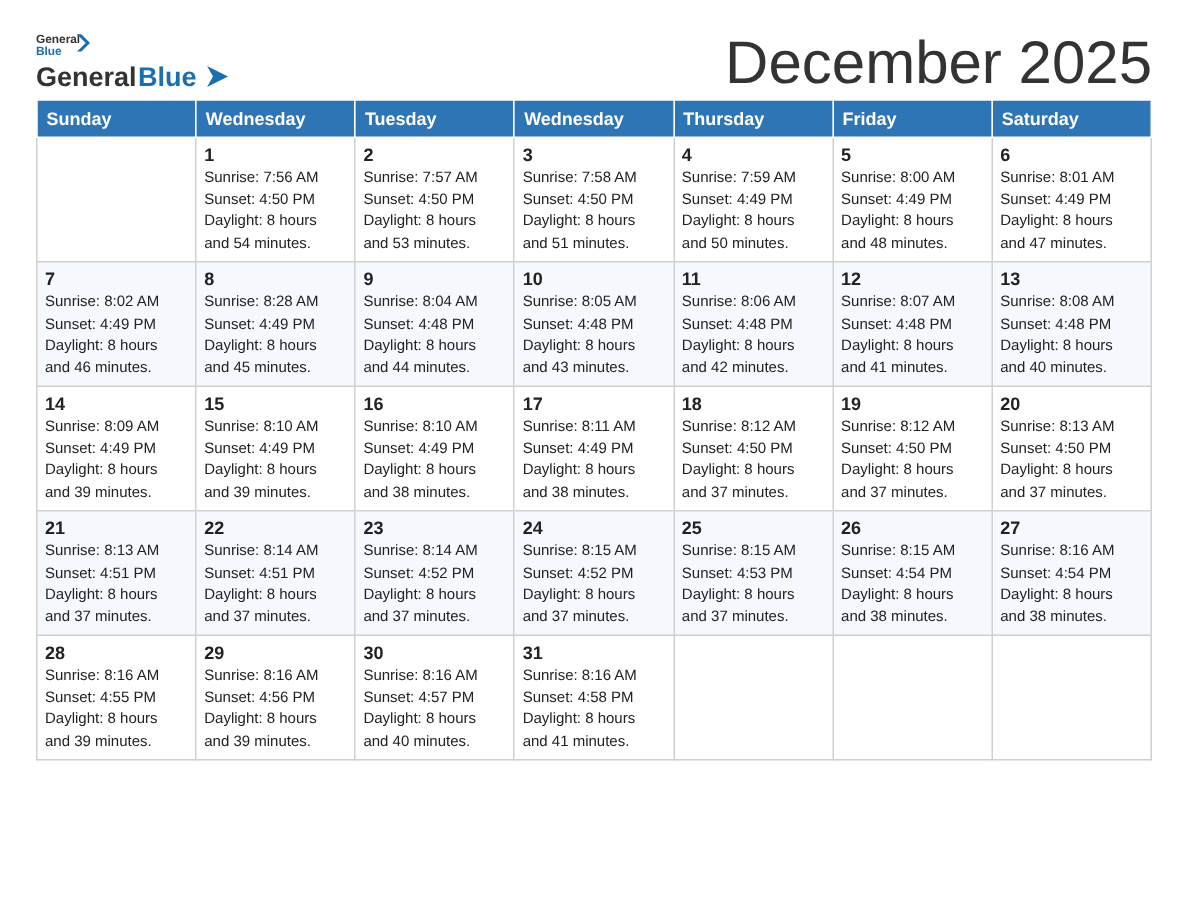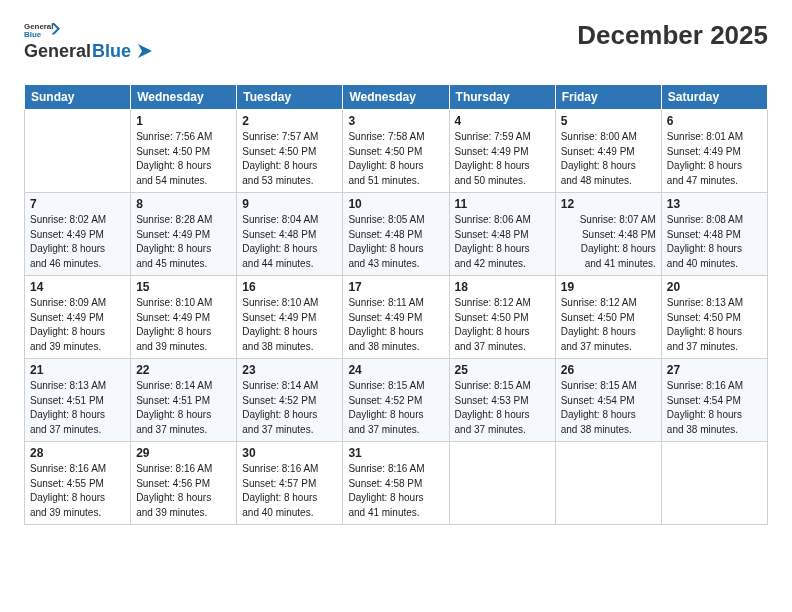--- a/index.html
+++ b/index.html
@@ -13,37 +13,37 @@
     .page {
       width: 792px;
       height: 612px;
       padding: 20px 24px 16px 24px;
       background: #fff;
     }
     .header {
       display: flex;
       justify-content: space-between;
       align-items: flex-start;
-      margin-bottom: 22px;
+      margin-bottom: 1px;
     }
     .logo {
       display: flex;
       flex-direction: column;
       align-items: flex-start;
     }
     .logo-icon {
       width: 36px;
       height: 18px;
     }
     .title-area {
       text-align: right;
     }
     .month-title {
-      font-size: 26px;
-      font-weight: bold;
+      font-size: 40px;
+      font-weight: normal;
       color: #333;
     }
     .location {
       font-size: 15px;
       color: #555;
     }
     .calendar-table {
       width: 100%;
       border-collapse: collapse;
       font-size: 10.5px;
@@ -197,21 +197,21 @@
           </td>
           <td>
             <span class="day-num">11</span>
             <div class="day-info" style="white-space: pre-line;">Sunrise: 8:06 AM
 Sunset: 4:48 PM
 Daylight: 8 hours
 and 42 minutes.</div>
           </td>
           <td>
             <span class="day-num">12</span>
-            <div class="day-info" style="white-space: pre-line; text-align: right;">Sunrise: 8:07 AM
+            <div class="day-info" style="white-space: pre-line;">Sunrise: 8:07 AM
 Sunset: 4:48 PM
 Daylight: 8 hours
 and 41 minutes.</div>
           </td>
           <td>
             <span class="day-num">13</span>
             <div class="day-info" style="white-space: pre-line;">Sunrise: 8:08 AM
 Sunset: 4:48 PM
 Daylight: 8 hours
 and 40 minutes.</div>

